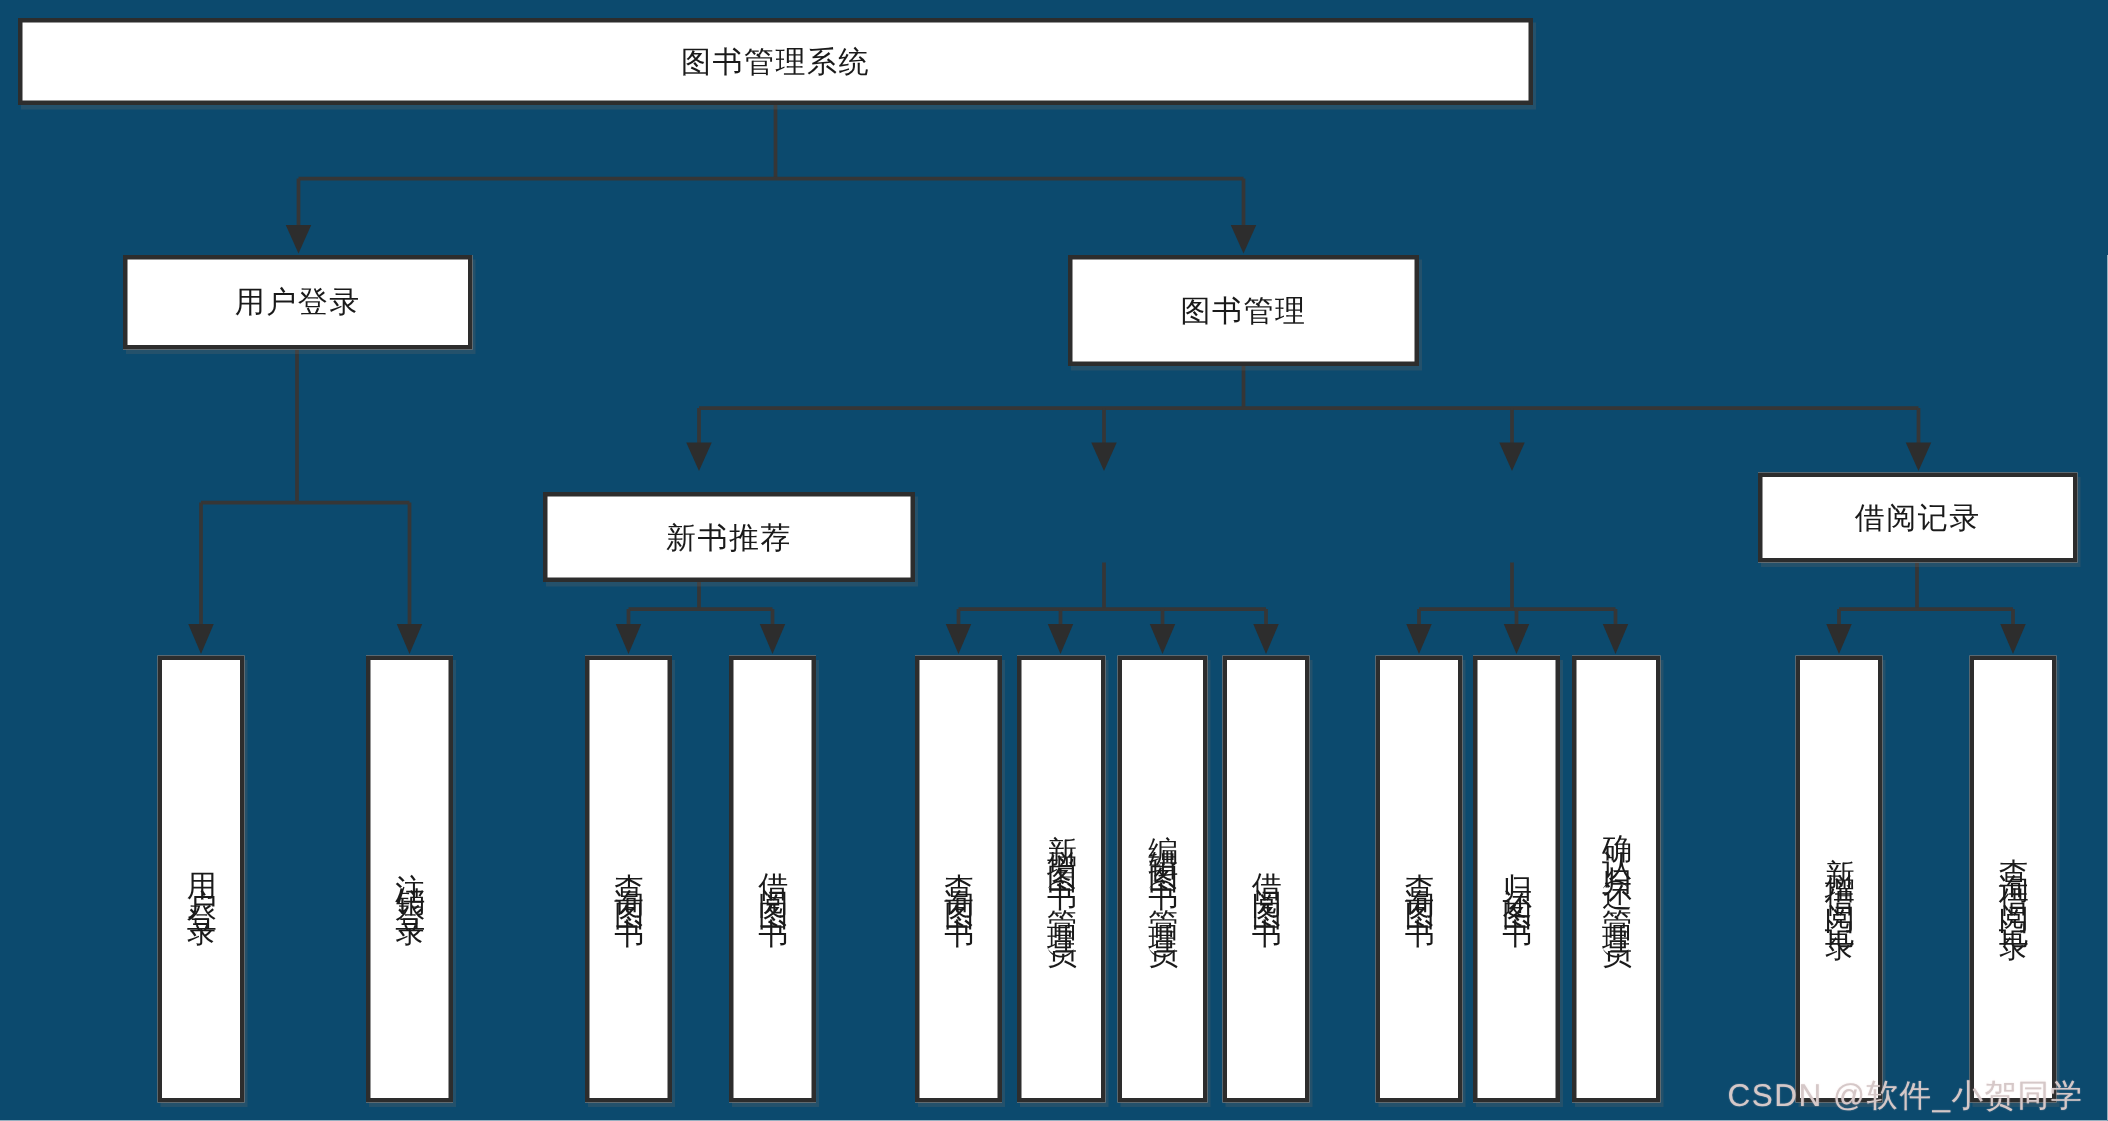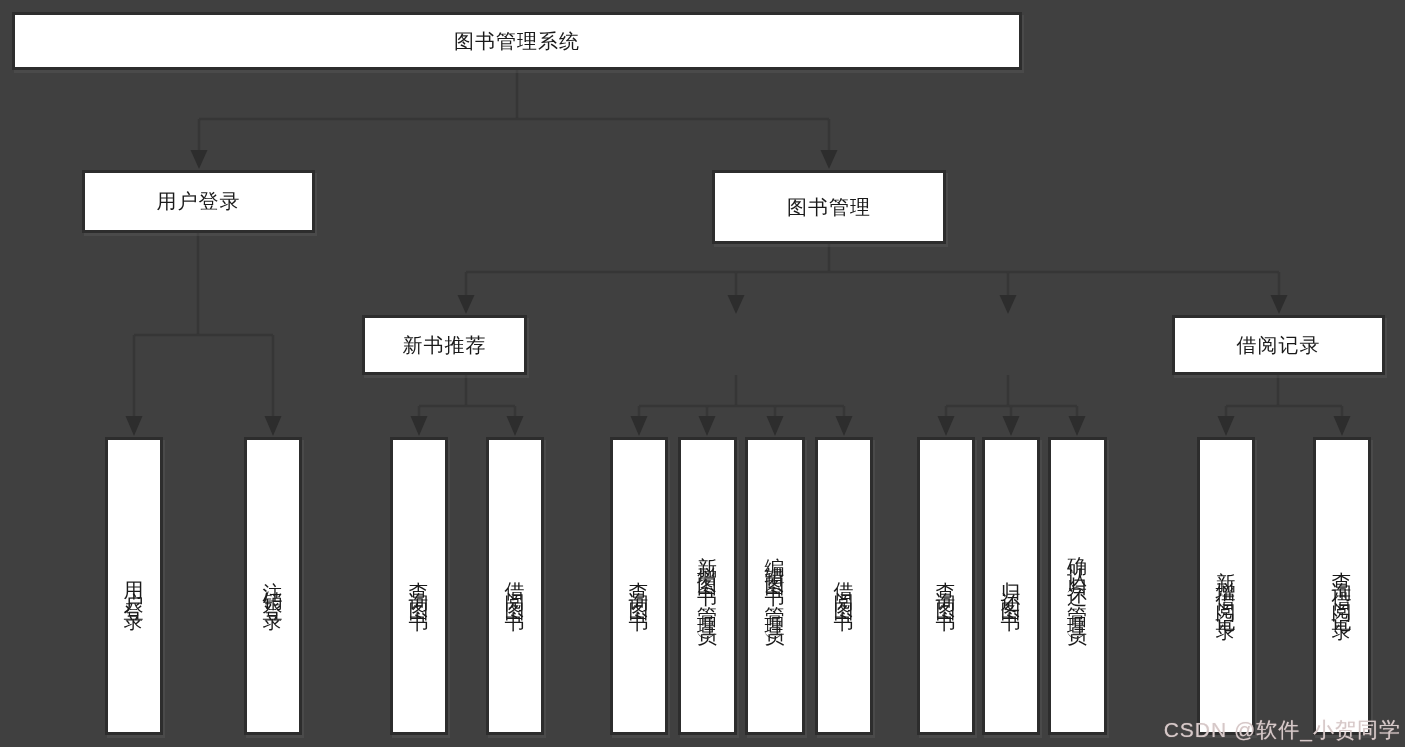--- a/index.html
+++ b/index.html
@@ -5,21 +5,21 @@
   html, body {
     margin: 0;
     padding: 0;
     background: #ffffff;
     font-family: "Liberation Sans", "DejaVu Sans", sans-serif;
   }
   .stage {
     position: relative;
     width: 1405px;
     height: 747px;
-    background: #404040;
+    background: #0c4a6e;
     overflow: hidden;
   }
   .connectors {
     position: absolute;
     left: 0;
     top: 0;
     width: 1405px;
     height: 747px;
     pointer-events: none;
   }
@@ -40,21 +40,21 @@
     white-space: nowrap;
   }
   .v-label {
     writing-mode: vertical-rl;
     line-height: 1;
     letter-spacing: 10px;
     white-space: nowrap;
   }
   .watermark {
     position: absolute;
-    right: 4px;
+    right: 16px;
     bottom: 3px;
     font-size: 21px;
     letter-spacing: 1px;
     color: #d5c8c8;
     text-shadow: 0 0 1px rgba(230,200,200,0.6);
     white-space: nowrap;
   }
   svg line {
     stroke: #363636;
     stroke-width: 2.5;
@@ -134,21 +134,21 @@
     <span class="h-label">图书管理系统</span>
   </div>
 
   <div class="box" style="left:82px;top:170px;width:233px;height:63px">
     <span class="h-label">用户登录</span>
   </div>
   <div class="box" style="left:712px;top:170px;width:234px;height:74px">
     <span class="h-label">图书管理</span>
   </div>
 
-  <div class="box" style="left:362px;top:315px;width:165px;height:60px">
+  <div class="box" style="left:362px;top:328px;width:248px;height:60px">
     <span class="h-label">新书推荐</span>
   </div>
   <div class="box" style="left:1172px;top:315px;width:213px;height:60px">
     <span class="h-label">借阅记录</span>
   </div>
 
   <div class="box" style="left:105px;top:437px;width:58px;height:298px">
     <span class="v-label">用户登录</span>
   </div>
   <div class="box" style="left:244px;top:437px;width:58px;height:298px">

